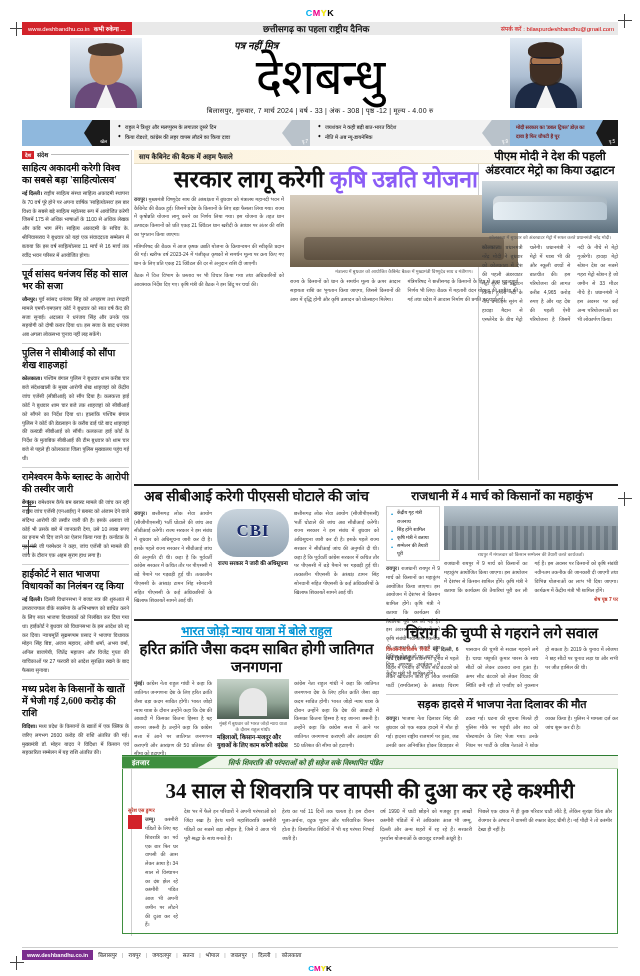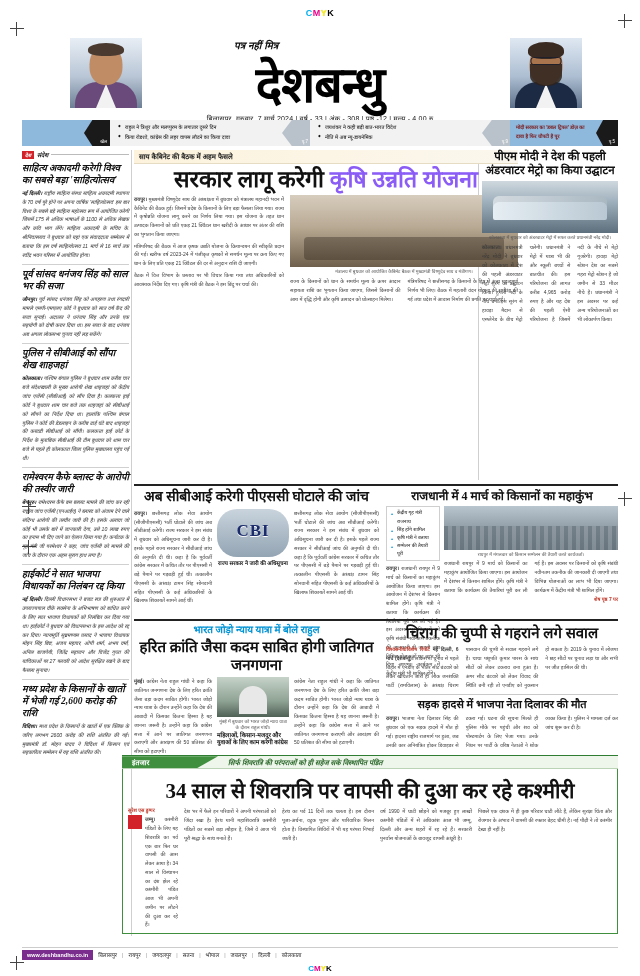--- a/index.html
+++ b/index.html
@@ -54,22 +54,22 @@
   .face .shirt { position:absolute; bottom:0; left:50%; transform:translateX(-50%);
                  width:20px; height:24px; background:#f2f2f2; clip-path:polygon(50% 0,100% 100%,0 100%); }
   .face .beard { position:absolute; left:50%; transform:translateX(-50%); top:26px;
                  width:32px; height:22px; border-radius:0 0 45% 45%; background:#2e231c; opacity:.85;}
   .face .glass { position:absolute; left:50%; transform:translateX(-50%); top:19px;
                  width:31px; height:8px; border:1.4px solid #20202a; border-radius:3px;}
 
   .mast-title-wrap { position:absolute; left:0; right:0; top:0; text-align:center; }
   .mast-tag { font-size:10px; font-weight:bold; font-style:italic; color:#111;
               position:absolute; left:50%; transform:translateX(-86px); top:2px; }
-  .mast-name { font-size:50px; font-weight:bold; letter-spacing:-1px; line-height:1;
-               margin-top:24px; color:#000; font-family:"Liberation Serif", serif; }
+  .mast-name { font-size:50px; font-weight:normal; letter-spacing:-1px; line-height:1;
+               margin-top:16px; color:#000; font-family:"Liberation Serif", serif; }
   .mast-date { font-size:7px; color:#111; margin-top:4px; letter-spacing:.2px;}
 
   
   .teasers { position:absolute; left:22px; right:22px; top:120px; height:26px;
              display:flex; align-items:stretch; }
   .tz { position:relative; background:#8fb8dd; }
   .tz.blue { width:88px; }
   .tz.blue .arrowbox { position:absolute; right:0; top:0; bottom:0; width:26px; background:#1a1a1a;
       clip-path:polygon(32% 0,100% 0,100% 100%,32% 100%,0 50%); }
   .tz.blue .arrowbox span{ position:absolute; right:3px; bottom:2px; color:#fff; font-size:4.5px;}
@@ -82,21 +82,21 @@
   .tzitem li:before{ content:"\25C6"; position:absolute; left:0; top:0; font-size:3.6px; color:#111;}
   .tz.right { width:108px; background:#8fb8dd; padding:3px 26px 3px 6px; position:relative;}
   .tz.right p{ font-size:5px; line-height:1.8; color:#7a1a1a; font-weight:bold; white-space:nowrap;}
   .tz.right .arrowbox{ position:absolute; right:0; top:0; bottom:0; width:22px; background:#1a1a1a;
       clip-path:polygon(32% 0,100% 0,100% 100%,32% 100%,0 50%);}
   .tz.right .arrowbox span{position:absolute;right:3px;bottom:2px;color:#fff;font-size:4.5px;}
 
   
   .body-area { position:absolute; left:22px; right:22px; top:150px; bottom:40px; }
 
-  .col-left { position:absolute; left:0; top:0; width:107px; bottom:0;font-style:italic; }
+  .col-left { position:absolute; left:0; top:0; width:107px; bottom:0; }
   .rule-v { position:absolute; top:0; bottom:0; width:1px; background:#cfcfcf; }
 
   
   .flag { display:flex; align-items:center; gap:3px; height:9px; margin-bottom:3px;}
   .flag .sq{ background:#d2232a; color:#fff; font-size:5px; padding:1px 3px; font-weight:bold;}
   .flag .nm{ font-size:6px; font-weight:bold; color:#111;}
   .flag .ln{ flex:1; height:1px; background:#bbb;}
 
   h3.sb-head { font-size:9.5px; line-height:1.25; font-weight:bold; color:#111; margin:4px 0 2px;
                font-family:"Liberation Serif", serif;}
@@ -152,21 +152,21 @@
       padding:0 16px 0 10px; height:100%; display:flex; align-items:center;
       clip-path:polygon(0 0,100% 0,78% 100%,0 100%); min-width:96px;}
   .greenband .gt { font-size:7px; font-style:italic; font-weight:bold; color:#2e6b2e; padding-left:10px;}
   h1.bottom-lead { font-size:21px; font-weight:bold; text-align:center; margin:4px 0 3px;
                    font-family:"Liberation Serif", serif;}
 
   .box-green { border:1.5px solid #3f8f3f; border-top:none; padding:3px 5px 4px; }
 
   
   h4.sub { font-size:9px; font-weight:bold; font-family:"Liberation Serif", serif; line-height:1.2;}
-  h4.sub.blue{ color:#0093d5; font-size:10px; }
+  h4.sub.blue{ color:#0093d5; font-size:12px;text-decoration:underline; }
   .midrule { height:1px; background:#c9c9c9; margin:4px 0 3px;}
   .thickrule { height:2px; background:#222; margin:4px 0 3px;}
 
   
   .byline{ font-size:5px; font-weight:bold; color:#c0392b; }
   .bullet-box{ border:1px solid #cfcfcf; padding:2px 4px; }
   .bullet-box li{ list-style:none; font-size:4.8px; line-height:1.7; position:relative; padding-left:6px;}
   .bullet-box li:before{content:"\2022";position:absolute;left:0;color:#0093d5;font-size:6px;}
 
   
@@ -190,20 +190,31 @@
   <div class="cmark" style="right:8px;top:14px;"></div>
   <div class="cmark" style="left:22px;top:500px;"></div>
   <div class="cmark" style="left:22px;top:540px;"></div>
   <div class="cmark" style="right:8px;top:492px;"></div>
   <div class="cmark" style="left:10px;bottom:6px;"></div>
 
   <div class="cmyk-top">
     <span>C</span><span>M</span><span>Y</span><span>K</span>
   </div>
 
+  <div class="hdr-bar">
+    <div class="hdr-url">
+      <span>www.deshbandhu.co.in</span>
+      <b>कभी रुकेगा ...</b>
+    </div>
+    <div class="hdr-center">छत्तीसगढ़ का पहला राष्ट्रीय दैनिक</div>
+    <div class="hdr-mail">
+      <span>संपर्क करें :</span>
+      <span>bilaspurdeshbandhu@gmail.com</span>
+    </div>
+  </div>
 
   <div class="mast">
     <div class="mast-photo left">
       <div class="face fl">
           <div class="bgp"></div>
           <div class="body"></div>
           <div class="shirt"></div>
           <div class="head"></div>
           <div class="hair"></div>
         </div>

